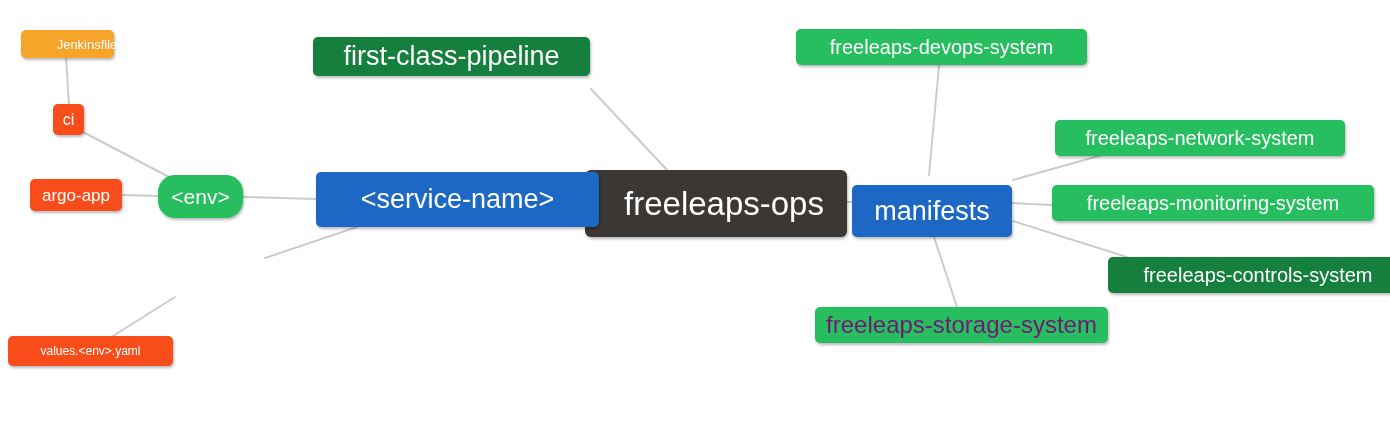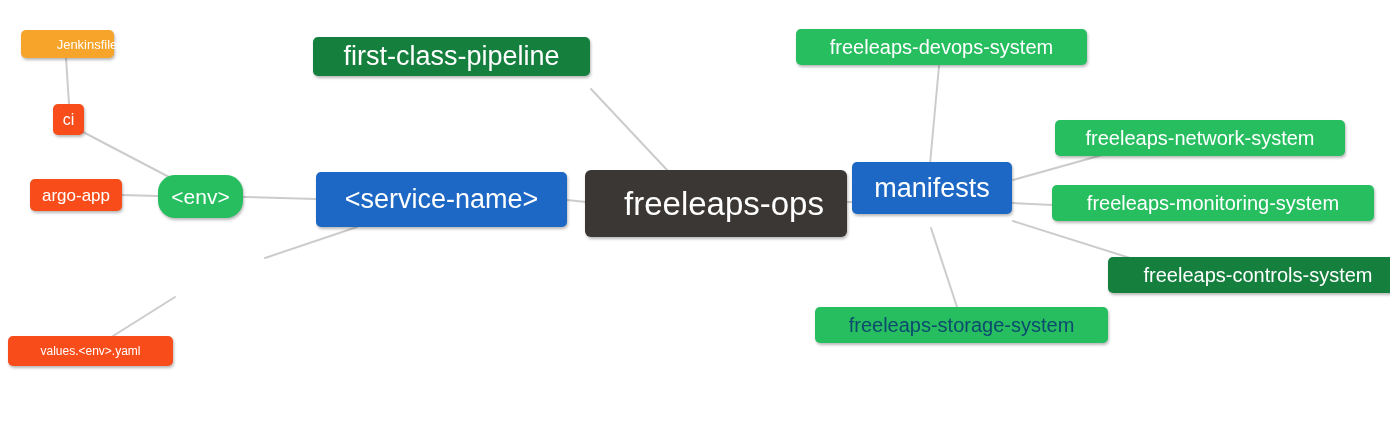--- a/index.html
+++ b/index.html
@@ -44,38 +44,38 @@
     <line class="edge" x1="1013" y1="180" x2="1120" y2="150" stroke="#CCCCCC" stroke-width="2" stroke-linecap="round"></line>
     <line class="edge" x1="1012" y1="203" x2="1052" y2="205" stroke="#CCCCCC" stroke-width="2" stroke-linecap="round"></line>
     <line class="edge" x1="1013" y1="221" x2="1130" y2="258" stroke="#CCCCCC" stroke-width="2" stroke-linecap="round"></line>
     <line class="edge" x1="931" y1="228" x2="957" y2="307" stroke="#CCCCCC" stroke-width="2" stroke-linecap="round"></line>
   </svg>
 
   <div class="node root" style="left: 585px; top: 170px; width: 262px; height: 67px; font-size: 33px; background-color: rgb(59, 55, 52); color: rgb(255, 255, 255); padding-left: 16px;">freeleaps-ops</div>
 
   <div class="node" style="left: 313px; top: 37px; width: 277px; height: 39px; font-size: 27px; background-color: #15803d; color: rgb(255, 255, 255);">first-class-pipeline</div>
 
-  <div class="node" style="left: 316px; top: 172px; width: 251px; height: 55px; font-size: 27px; background-color: rgb(30, 104, 197); color: rgb(255, 255, 255);">&lt;service-name&gt;</div>
+  <div class="node" style="left: 316px; top: 172px; width: 283px; height: 55px; font-size: 27px; background-color: rgb(30, 104, 197); color: rgb(255, 255, 255);">&lt;service-name&gt;</div>
 
-  <div class="node" style="left: 852px; top: 162px; width: 160px; height: 52px; font-size: 27px; background-color: rgb(30, 104, 197); color: rgb(255, 255, 255); text-align: right;">manifests</div>
+  <div class="node" style="left: 852px; top: 185px; width: 160px; height: 52px; font-size: 27px; background-color: rgb(30, 104, 197); color: rgb(255, 255, 255); text-align: right;">manifests</div>
 
   <div class="node" style="left: 158px; top: 175px; width: 85px; height: 43px; font-size: 21px; background-color: rgb(39, 190, 96); color: rgb(255, 255, 255); border-radius: 17px;">&lt;env&gt;</div>
 
 
   <div class="node" style="left: 53px; top: 104px; width: 31px; height: 31px; font-size: 16px; background-color: rgb(248, 77, 27); color: rgb(255, 255, 255);">ci</div>
 
   <div class="node" style="left: 30px; top: 179px; width: 92px; height: 32px; font-size: 17px; background-color: rgb(248, 77, 27); color: rgb(255, 255, 255);">argo-app</div>
 
   <div class="node" style="left: 21px; top: 30px; width: 93px; height: 28px; font-size: 13px; background-color: rgb(247, 164, 43); color: rgb(255, 255, 255); padding-left: 39px;">Jenkinsfile</div>
 
   <div class="node" style="left: 8px; top: 336px; width: 165px; height: 30px; font-size: 12px; background-color: rgb(248, 77, 27); color: rgb(255, 255, 255);">values.&lt;env&gt;.yaml</div>
 
   <div class="node" style="left: 796px; top: 29px; width: 291px; height: 36px; font-size: 20px; background-color: rgb(39, 190, 96); color: rgb(255, 255, 255);">freeleaps-devops-system</div>
 
   <div class="node" style="left: 1055px; top: 120px; width: 290px; height: 36px; font-size: 20px; background-color: rgb(39, 190, 96); color: rgb(255, 255, 255);">freeleaps-network-system</div>
 
   <div class="node" style="left: 1052px; top: 185px; width: 322px; height: 36px; font-size: 20px; background-color: rgb(39, 190, 96); color: rgb(255, 255, 255);">freeleaps-monitoring-system</div>
 
   <div class="node" style="left: 1108px; top: 257px; width: 300px; height: 36px; font-size: 20px; background-color: #15803d; color: rgb(255, 255, 255);">freeleaps-controls-system</div>
 
-  <div class="node" style="left: 815px; top: 307px; width: 293px; height: 36px; font-size: 20px; background-color: rgb(39, 190, 96); color: #0c4a6e;">freeleaps-storage-system</div>
+  <div class="node" style="left: 815px; top: 307px; width: 293px; height: 36px; font-size: 24px; background-color: rgb(39, 190, 96); color: #701a75;">freeleaps-storage-system</div>
 
 </div>
 
 </body></html>

